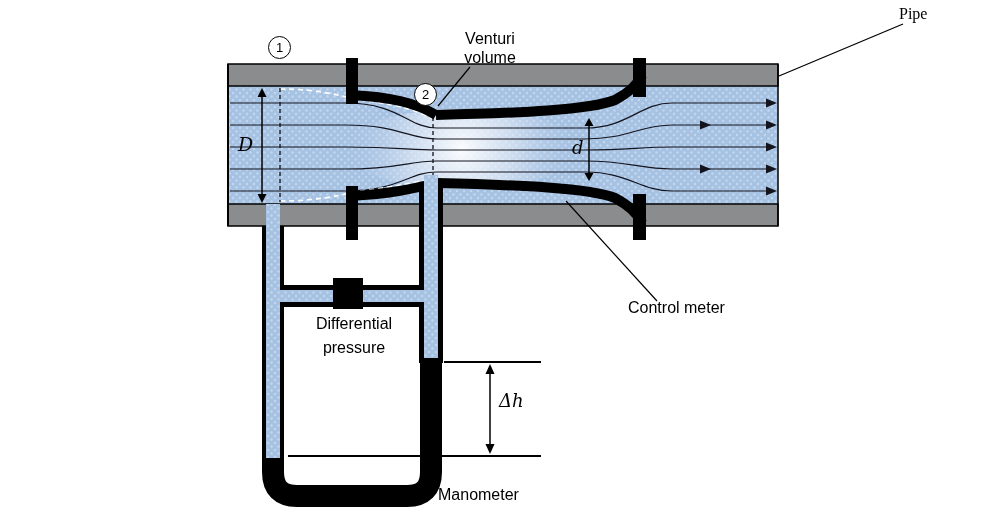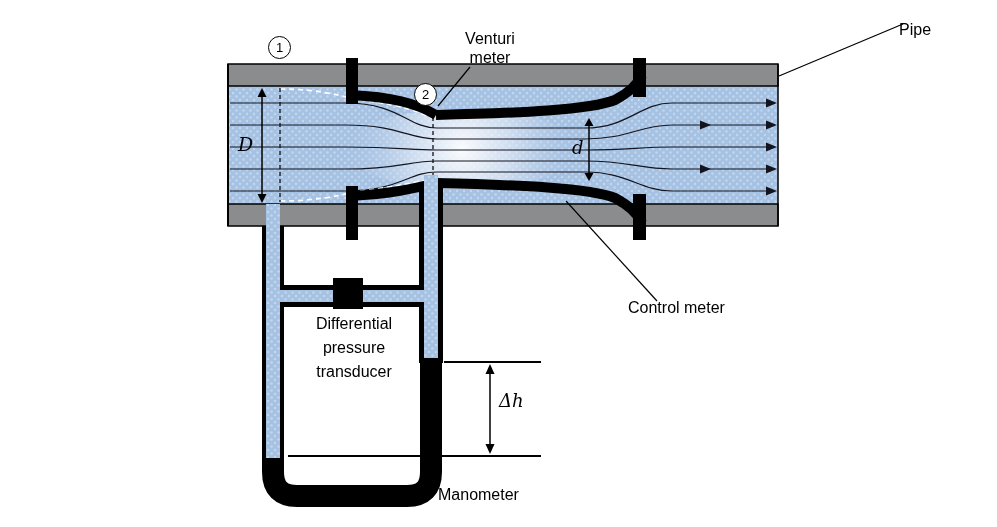--- a/index.html
+++ b/index.html
@@ -133,30 +133,29 @@
       <polygon points="584.5,173 593.5,173 589,181" fill="#000"></polygon>
     </g>
 
     <g stroke="#000" stroke-width="1.2">
       <line x1="903" y1="24" x2="779" y2="76"></line>
       <line x1="470" y1="67" x2="438" y2="106"></line>
       <line x1="657" y1="301" x2="566" y2="201"></line>
     </g>
   </svg>
 
-  <div class="lbl" style="left:899px;top:21px;">Pipe</div>
+  <div class="lbl" style="left:899px;top:5px;font-family:Liberation Serif, serif;">Pipe</div>
 
   <div class="lbl center" style="left:452px;top:30px;width:76px;">Venturi</div>
-  <div class="lbl center" style="left:452px;top:49px;width:76px;">meter</div>
+  <div class="lbl center" style="left:452px;top:49px;width:76px;">volume</div>
 
   <div class="lbl" style="left:628px;top:299px;">Control meter</div>
 
   <div class="lbl center" style="left:290px;top:315px;width:128px;">Differential</div>
   <div class="lbl center" style="left:290px;top:339px;width:128px;">pressure</div>
-  <div class="lbl center" style="left:290px;top:363px;width:128px;">transducer</div>
 
   <div class="lbl" style="left:438px;top:486px;">Manometer</div>
 
   <div class="lbl math" style="left:238px;top:134px;font-size:19px;">D</div>
   <div class="lbl math" style="left:572px;top:138px;">d</div>
   <div class="lbl math" style="left:499px;top:391px;">Δh</div>
 
   <div class="circle-num" style="left:268px;top:36px;">1</div>
   <div class="circle-num" style="left:414px;top:83px;">2</div>
 

